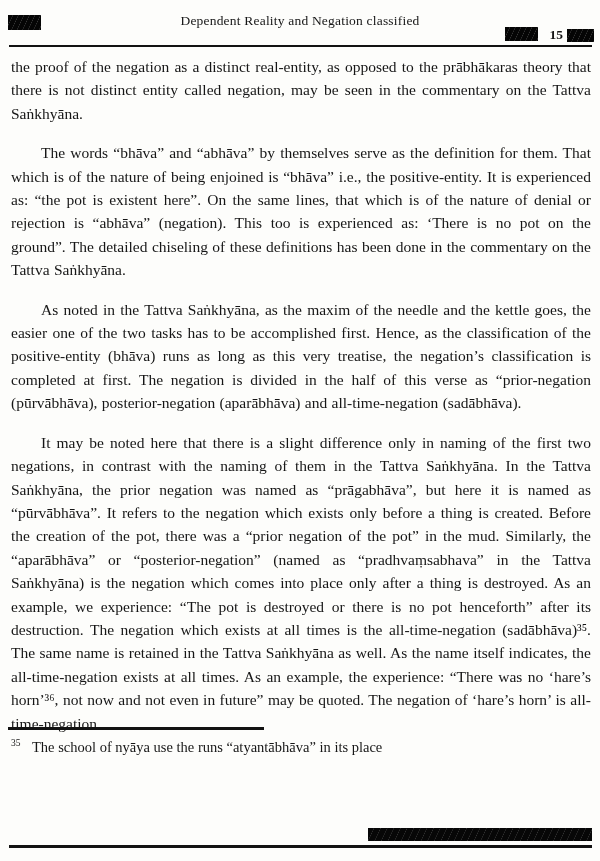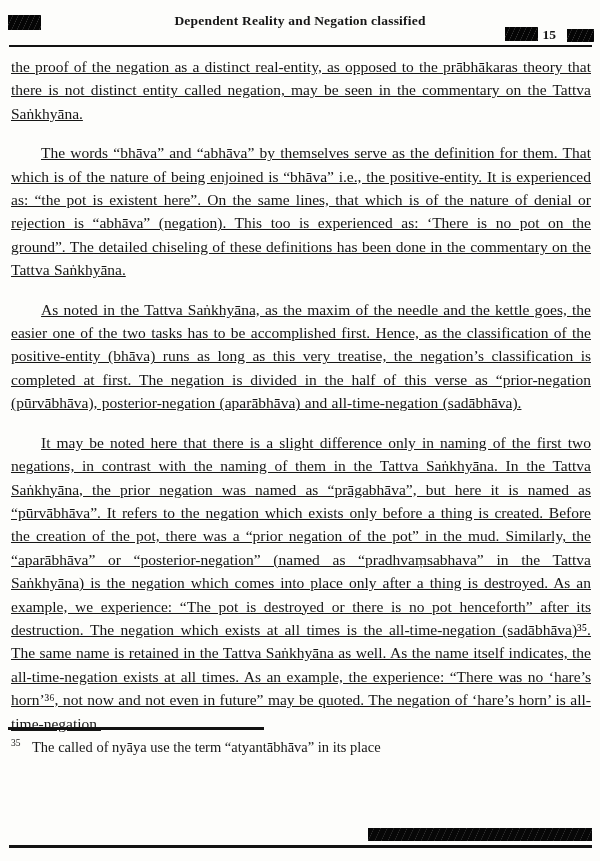--- a/index.html
+++ b/index.html
@@ -16,34 +16,34 @@
   .orn {
     position:absolute;
     background:repeating-linear-gradient(115deg,#050505 0px,#050505 4px,#3a3a3a 4.5px,#050505 5px);
   }
   .orn-tl   { left:8px;  top:15px; width:33px; height:15px; }
   .orn-tr1  { right:62px; top:27px; width:33px; height:14px; }
   .orn-tr2  { right:6px;  top:29px; width:27px; height:13px; }
   .running-header {
     position:absolute; left:0; right:0; top:13px;
     text-align:center;
-    font-size:13.5px; font-weight:bold;
+    font-size:13.5px; font-weight:normal;
     letter-spacing:.2px;
   }
   .page-num {
-    position:absolute; right:44px; top:27px;
+    position:absolute; right:37px; top:27px;
     font-size:13.5px; font-weight:bold;
   }
   .header-rule {
     position:absolute; left:9px; right:8px; top:45px;
     height:2px; background:#121212;
   }
   
   .body-text {
-    position:absolute; left:11px; right:9px; top:55px;text-decoration:underline;
+    position:absolute; left:11px; right:9px; top:55px;
   }
   .para {
     margin:0;
     font-size:15.5px;
     line-height:23.4px;
     text-align:justify;
     word-spacing:.5px;
   }
   .para + .para { margin-top:16px; text-indent:30px; }
   
@@ -88,21 +88,21 @@
   <main class="body-text">
     <p class="para">the proof of the negation as a distinct real-entity, as opposed to the prābhākaras theory that there is not distinct entity called negation, may be seen in the commentary on the Tattva Saṅkhyāna.</p>
     <p class="para">The words “bhāva” and “abhāva” by themselves serve as the definition for them. That which is of the nature of being enjoined is “bhāva” i.e., the positive-entity. It is experienced as: “the pot is existent here”. On the same lines, that which is of the nature of denial or rejection is “abhāva” (negation). This too is experienced as: ‘There is no pot on the ground”. The detailed chiseling of these definitions has been done in the commentary on the Tattva Saṅkhyāna.</p>
     <p class="para">As noted in the Tattva Saṅkhyāna, as the maxim of the needle and the kettle goes, the easier one of the two tasks has to be accomplished first. Hence, as the classification of the positive-entity (bhāva) runs as long as this very treatise, the negation’s classification is completed at first. The negation is divided in the half of this verse as “prior-negation (pūrvābhāva), posterior-negation (aparābhāva) and all-time-negation (sadābhāva).</p>
     <p class="para">It may be noted here that there is a slight difference only in naming of the first two negations, in contrast with the naming of them in the Tattva Saṅkhyāna. In the Tattva Saṅkhyāna, the prior negation was named as “prāgabhāva”, but here it is named as “pūrvābhāva”. It refers to the negation which exists only before a thing is created. Before the creation of the pot, there was a “prior negation of the pot” in the mud. Similarly, the “aparābhāva” or “posterior-negation” (named as “pradhvaṃsabhava” in the Tattva Saṅkhyāna) is the negation which comes into place only after a thing is destroyed. As an example, we experience: “The pot is destroyed or there is no pot henceforth” after its destruction. The negation which exists at all times is the all-time-negation (sadābhāva)³⁵. The same name is retained in the Tattva Saṅkhyāna as well. As the name itself indicates, the all-time-negation exists at all times. As an example, the experience: “There was no ‘hare’s horn’³⁶, not now and not even in future” may be quoted. The negation of ‘hare’s horn’ is all-time-negation.</p>
   </main>
 
   <div class="fn-rule"></div>
 
   <section class="footnotes">
-    <p class="fn"><sup>35</sup><span>The called of nyāya use the term “atyantābhāva” in its place</span></p>
+    <p class="fn"><sup>35</sup><span>The school of nyāya use the runs “atyantābhāva” in its place</span></p>
   </section>
 
   <footer>
     <div class="orn bottom-bar"></div>
     <div class="bottom-rule"></div>
   </footer>
 
 </div>
 
 </body></html>

